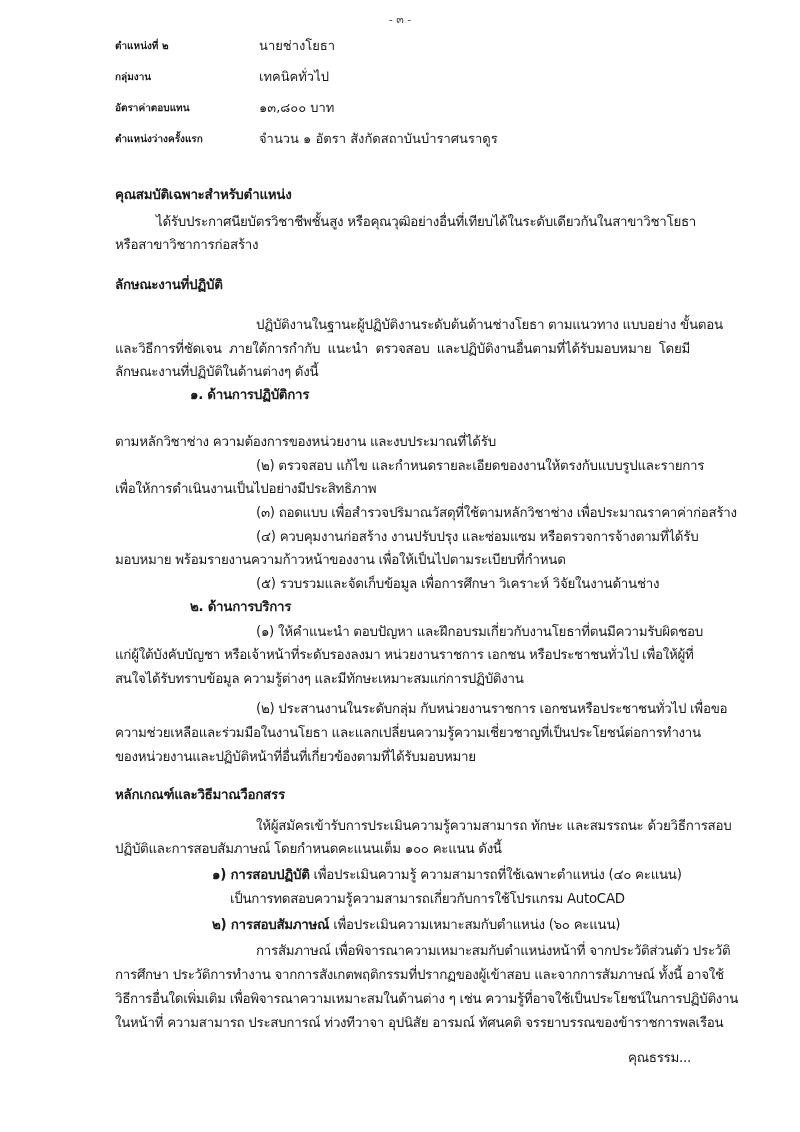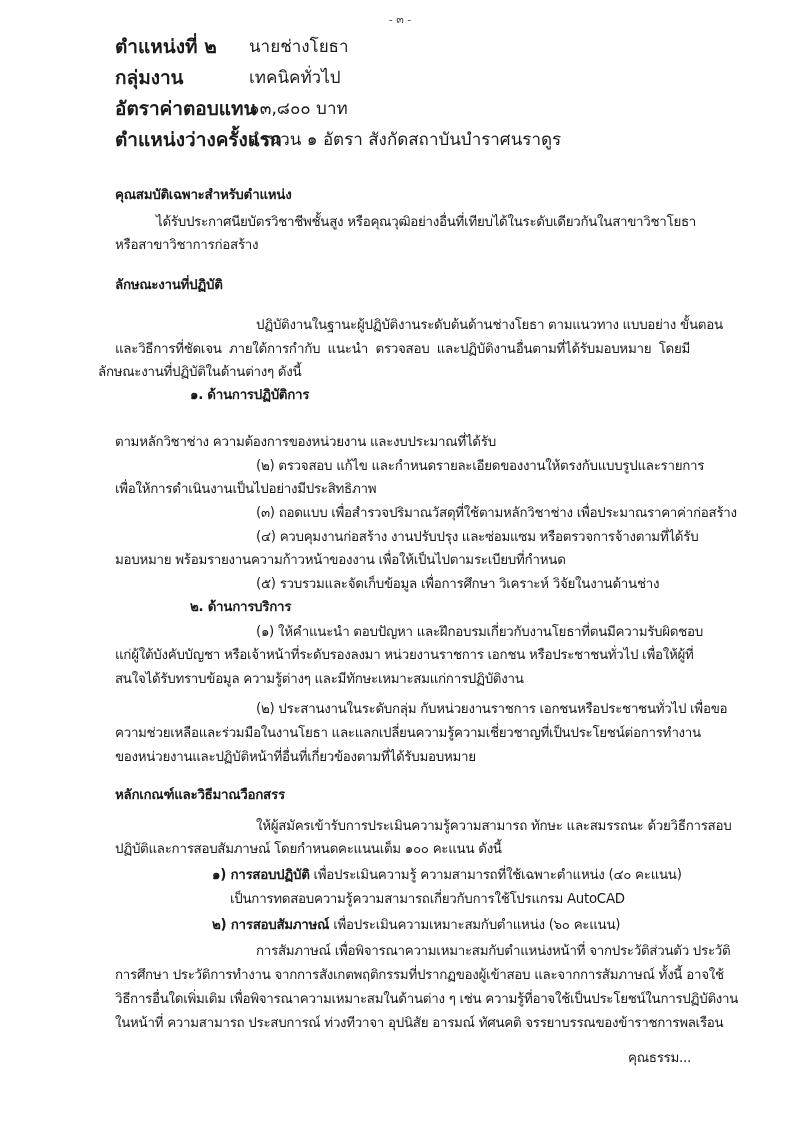--- a/index.html
+++ b/index.html
@@ -2,22 +2,22 @@
 <html><head>
 <meta charset="utf-8">
 <style>
   html, body { margin: 0; padding: 0; background: #ffffff; }
   body { width: 800px; height: 1132px; position: relative; overflow: hidden;
          font-family: "DejaVu Sans", sans-serif; color: #1a1a1a; }
   .page { position: absolute; left: 0; top: 0; width: 800px; height: 1132px; }
   .ln { position: absolute; white-space: nowrap; font-size: 13.4px; line-height: 18px; letter-spacing: -0.3px; margin-top: 14px; }
   .b { font-weight: bold; }
   .pnum { position: absolute; top: 10px; left: 370px; width: 60px; text-align: center; font-size: 11px; color: #444; }
-  .lab { position: absolute; left: 115px; font-weight: bold; font-size: 19px; line-height: 18px; white-space: nowrap; }
-  .val { position: absolute; left: 249px; font-size: 17px; line-height: 18px; white-space: nowrap; }
+  .lab { position: absolute; left: 115px; font-weight: bold; font-size: 10px; line-height: 18px; white-space: nowrap; }
+  .val { position: absolute; left: 259px; font-size: 13px; line-height: 18px; white-space: nowrap; }
   .just { text-align: justify; text-align-last: justify; }
 </style>
 </head>
 <body>
 
 <div class="page">
 
   <div class="pnum">- ๓ -</div>
 
   <div class="lab" style="top:37px">ตำแหน่งที่ ๒</div>
@@ -29,21 +29,21 @@
   <div class="lab" style="top:130px">ตำแหน่งว่างครั้งแรก</div>
   <div class="val" style="top:130px">จำนวน ๑ อัตรา  สังกัดสถาบันบำราศนราดูร</div>
 
   <div class="ln b" style="top:172px;left:115px">คุณสมบัติเฉพาะสำหรับตำแหน่ง</div>
   <div class="ln just" style="top:199px;left:156px;width:534px">ได้รับประกาศนียบัตรวิชาชีพชั้นสูง หรือคุณวุฒิอย่างอื่นที่เทียบได้ในระดับเดียวกันในสาขาวิชาโยธา</div>
   <div class="ln" style="top:222px;left:115px">หรือสาขาวิชาการก่อสร้าง</div>
 
   <div class="ln b" style="top:262px;left:115px">ลักษณะงานที่ปฏิบัติ</div>
   <div class="ln just" style="top:302px;left:256px;width:434px">ปฏิบัติงานในฐานะผู้ปฏิบัติงานระดับต้นด้านช่างโยธา ตามแนวทาง แบบอย่าง ขั้นตอน</div>
   <div class="ln just" style="top:326px;left:115px;width:575px">และวิธีการที่ชัดเจน ภายใต้การกำกับ แนะนำ ตรวจสอบ และปฏิบัติงานอื่นตามที่ได้รับมอบหมาย โดยมี</div>
-  <div class="ln" style="top:349px;left:98px">ลักษณะงานที่ปฏิบัติในด้านต่างๆ ดังนี้</div>
+  <div class="ln" style="top:349px;left:115px">ลักษณะงานที่ปฏิบัติในด้านต่างๆ ดังนี้</div>
 
   <div class="ln b" style="top:372px;left:190px">๑. ด้านการปฏิบัติการ</div>
   <div class="ln" style="top:419px;left:115px">ตามหลักวิชาช่าง ความต้องการของหน่วยงาน และงบประมาณที่ได้รับ</div>
   <div class="ln just" style="top:443px;left:256px;width:434px">(๒) ตรวจสอบ แก้ไข และกำหนดรายละเอียดของงานให้ตรงกับแบบรูปและรายการ</div>
   <div class="ln" style="top:466px;left:115px">เพื่อให้การดำเนินงานเป็นไปอย่างมีประสิทธิภาพ</div>
   <div class="ln" style="top:490px;left:256px">(๓) ถอดแบบ เพื่อสำรวจปริมาณวัสดุที่ใช้ตามหลักวิชาช่าง เพื่อประมาณราคาค่าก่อสร้าง</div>
   <div class="ln just" style="top:514px;left:256px;width:434px">(๔) ควบคุมงานก่อสร้าง งานปรับปรุง และซ่อมแซม หรือตรวจการจ้างตามที่ได้รับ</div>
   <div class="ln" style="top:537px;left:115px">มอบหมาย พร้อมรายงานความก้าวหน้าของงาน เพื่อให้เป็นไปตามระเบียบที่กำหนด</div>
   <div class="ln" style="top:561px;left:256px">(๕) รวบรวมและจัดเก็บข้อมูล เพื่อการศึกษา วิเคราะห์ วิจัยในงานด้านช่าง</div>
 

